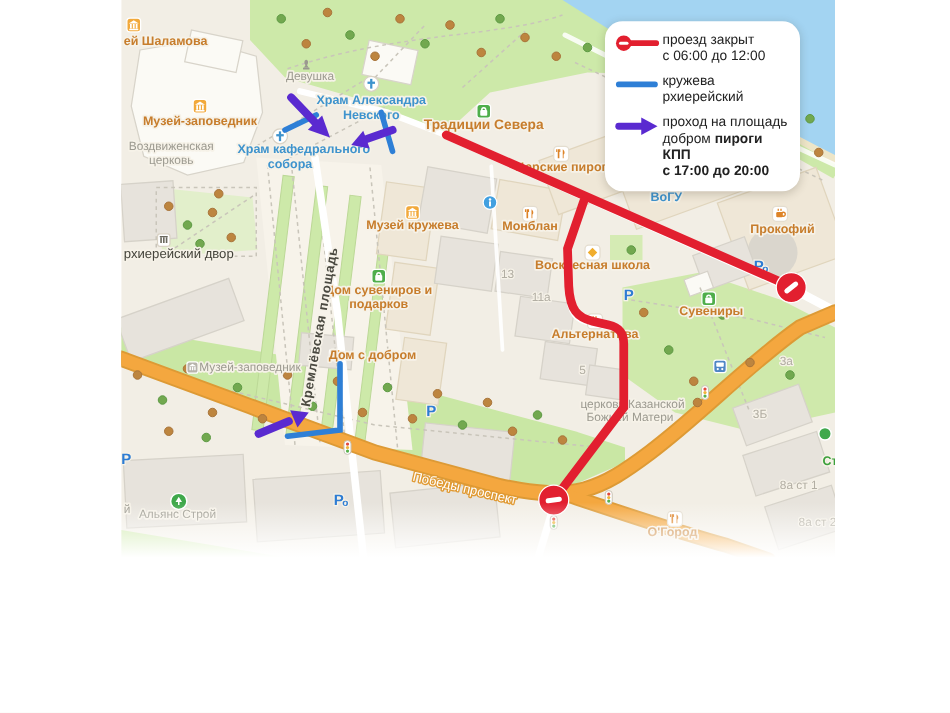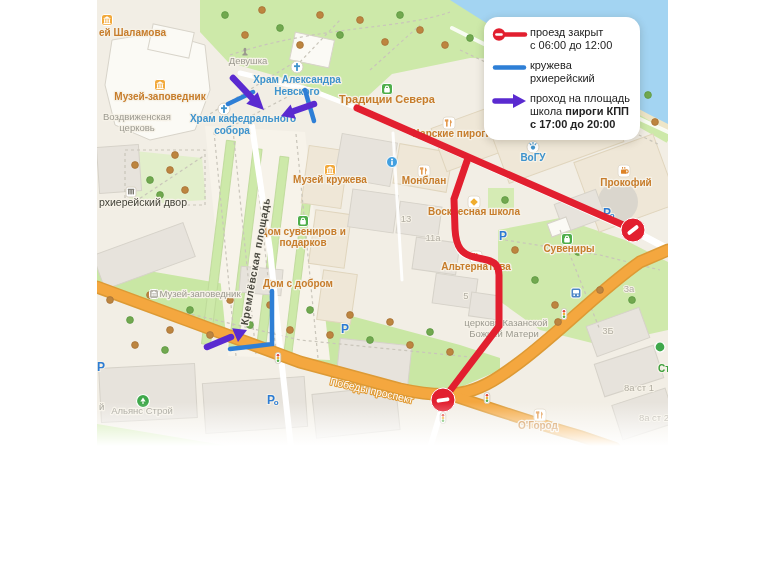--- a/index.html
+++ b/index.html
@@ -468,21 +468,21 @@
           <div><span>рхиерейский</span></div>
         </div>
       </div>
       <div class="leg-row">
         <div class="leg-sym"><svg width="36" height="16" viewBox="0 0 36 16">
             <line x1="3" y1="8" x2="21" y2="8" style="stroke:var(--c-entrance)" stroke-width="5.5" stroke-linecap="round"></line>
             <polygon points="21,1 34,8 21,15" style="fill:var(--c-entrance)"></polygon>
           </svg></div>
         <div class="leg-text">
           <div><span>проход на площадь</span></div>
-          <div><span>школа </span><b>пироги КПП</b></div>
+          <div><span>добром </span><b>пироги КПП</b></div>
           <div><b>с 17:00 до 20:00</b></div>
         </div>
       </div>
     </div>
 
   <div id="banner">
     
     
     
   </div>

